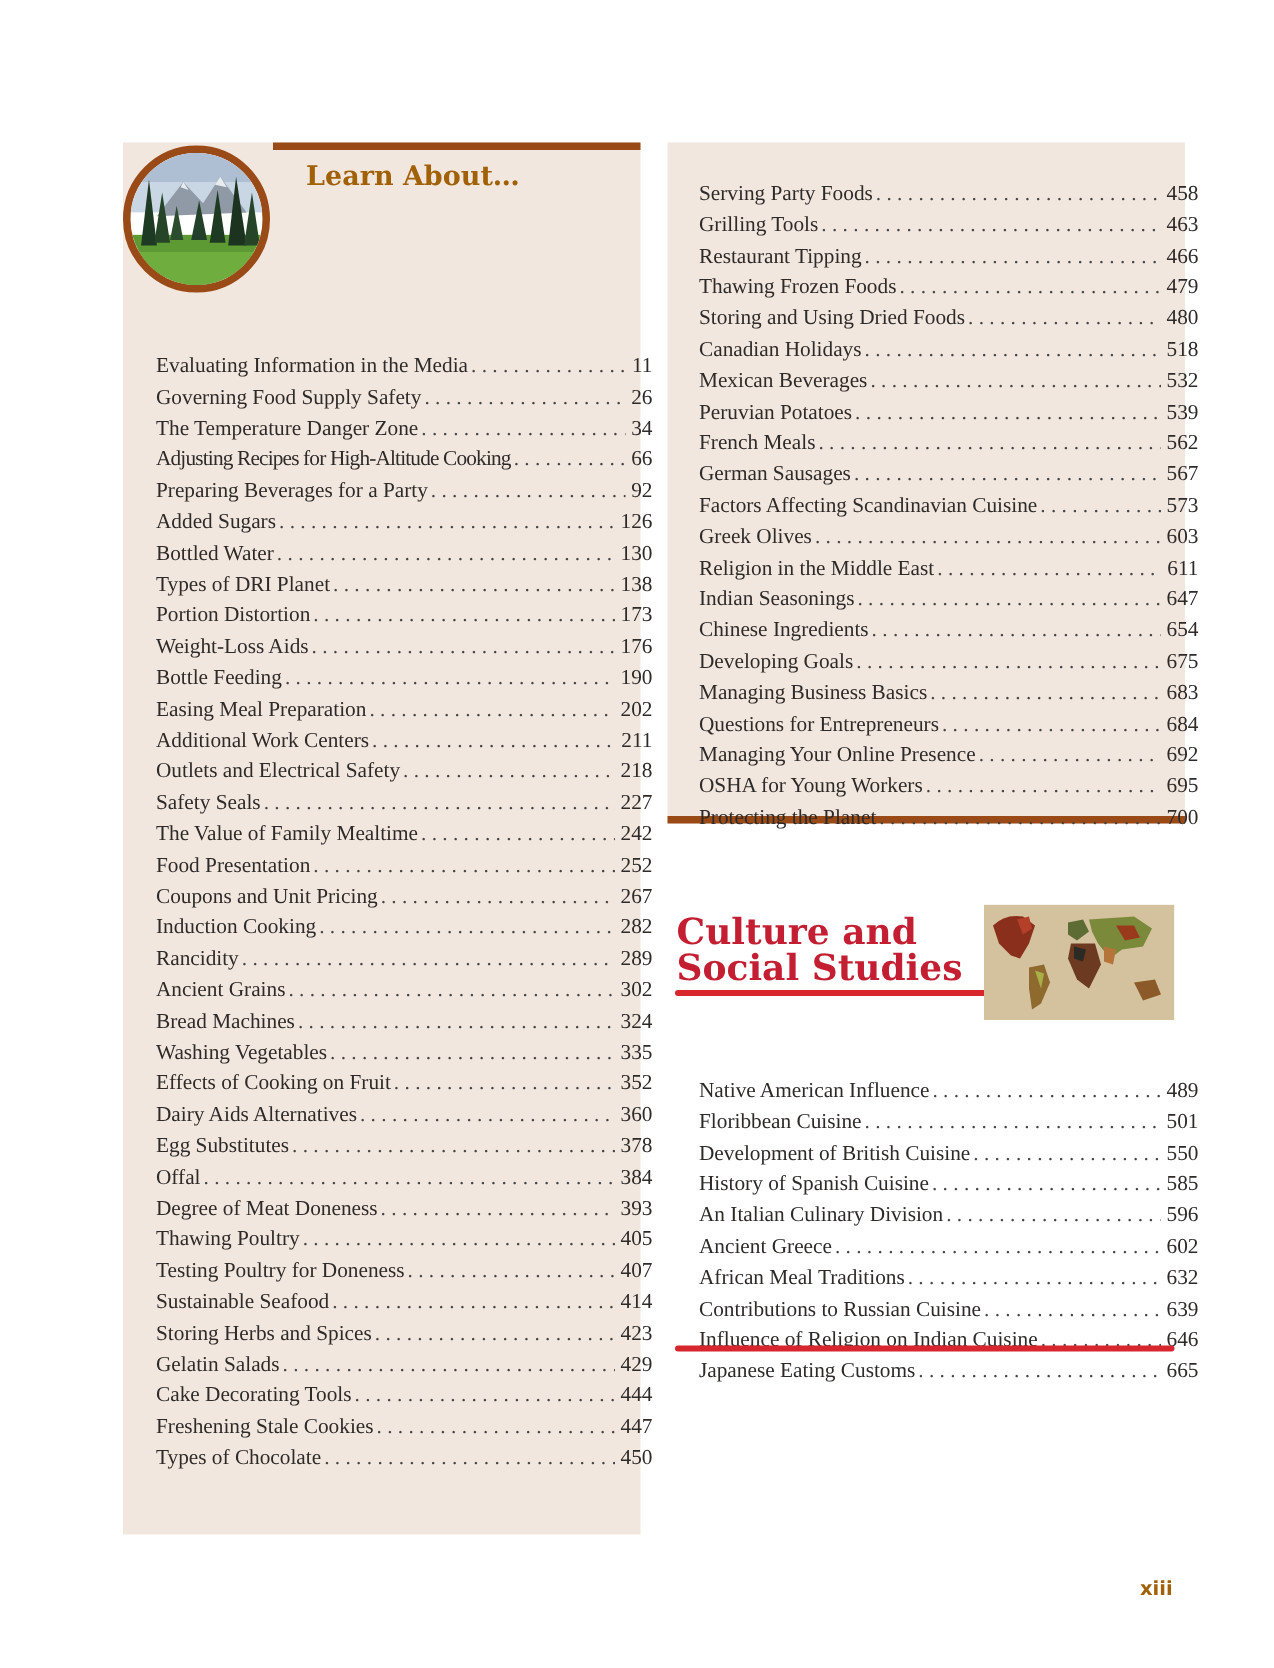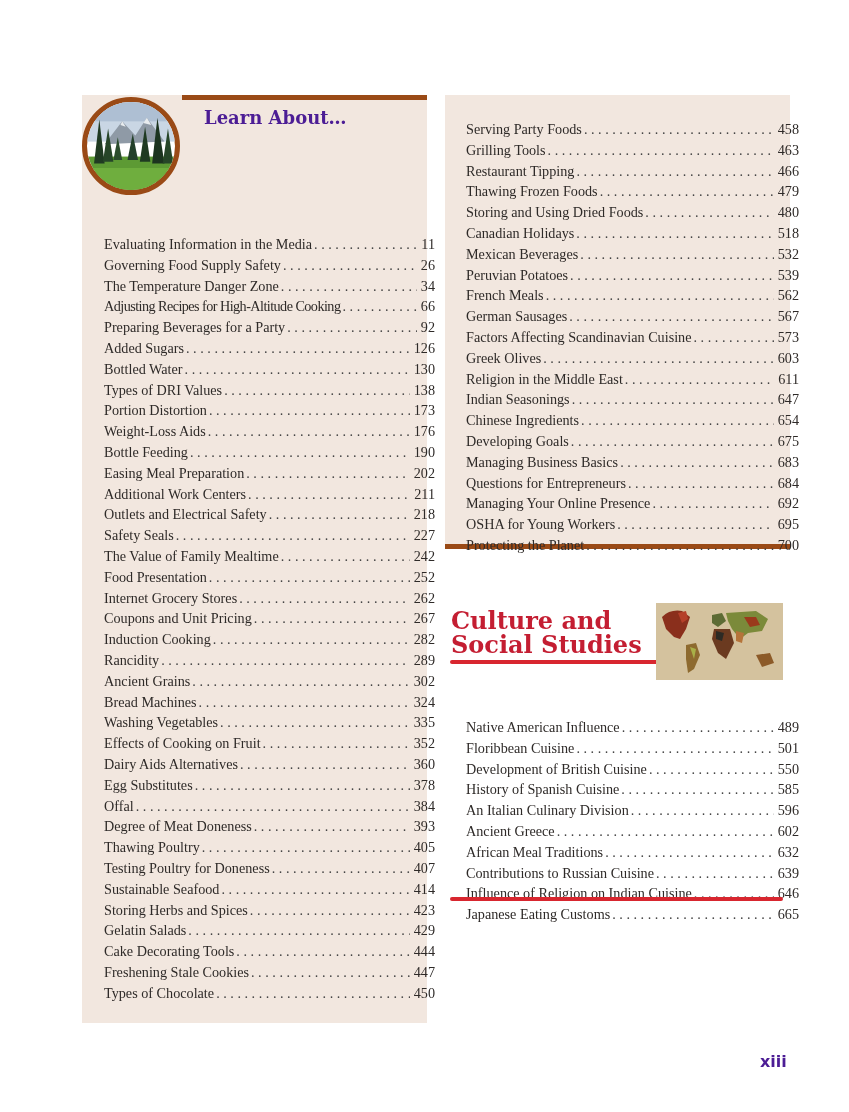--- a/index.html
+++ b/index.html
@@ -6,21 +6,21 @@
   body { width: 849px; height: 1112px; position: relative; overflow: hidden;
          font-family: "DejaVu Serif", "Liberation Serif", serif; color: #2b2b2b; }
 
   
   .left-panel { position: absolute; left: 82px; top: 95px; width: 345px; height: 928px; background: #f2e7df; }
   .left-topbar { position: absolute; left: 100px; right: 0; top: 0; height: 5px; background: #9a4a16; }
   .photo-circle { position: absolute; left: 0px; top: 2px; width: 98px; height: 98px; border-radius: 50%;
                   border: 5px solid #9a4a16; overflow: hidden; box-sizing: border-box;
                   background: #ffffff; }
   .photo-circle svg { display: block; width: 100%; height: 100%; }
-  .left-title { position: absolute; left: 122px; top: 12px; font-size: 18px; font-weight: bold; color: #4c1d95;
+  .left-title { position: absolute; left: 122px; top: 12px; font-size: 18px; font-weight: bold; color: #a16207;
                 font-family: "DejaVu Serif", serif; }
 
   .toc { position: absolute; margin: 16px; padding: 0; list-style: none; }
   .toc li { display: flex; align-items: baseline; height: 20.8px; font-size: 14.2px; white-space: nowrap;
             font-family: "Liberation Serif", serif; color: #2e2a28; }
   .toc li .t { flex: 0 0 auto; }
   .toc li .d { flex: 1 1 auto; overflow: hidden; margin: 0 4px 0 2px; letter-spacing: 2.2px; color: #444; }
   .toc li .d::before { content: ". . . . . . . . . . . . . . . . . . . . . . . . . . . . . . . . . . . . . . . . . . . . . . . . . . . . . . . . . . . . . . . . . . . . . . . . . . . . . . . . . . ."; letter-spacing: 0px; }
   .toc li .p { flex: 0 0 auto; text-align: right; }
 
@@ -34,21 +34,21 @@
 
   
   .culture-title { position: absolute; left: 451px; top: 609px; font-size: 24px; font-weight: bold; color: #c41e32;
                    line-height: 24px; font-family: "DejaVu Serif", serif; }
   .culture-rule { position: absolute; left: 450px; top: 660px; width: 210px; height: 4px; background: #d8262f; border-radius: 2px; }
   .map-photo { position: absolute; left: 656px; top: 603px; width: 127px; height: 77px; overflow: hidden; }
   .map-photo svg { display: block; width: 100%; height: 100%; }
   .toc-culture { left: 450px; top: 703px; width: 333px; }
   .culture-bottomrule { position: absolute; left: 450px; top: 897px; width: 333px; height: 4px; background: #d8262f; border-radius: 2px; }
 
-  .page-number { position: absolute; left: 760px; top: 1052px; font-size: 16px; font-weight: bold; color: #4c1d95;
+  .page-number { position: absolute; left: 760px; top: 1052px; font-size: 13px; font-weight: bold; color: #a16207;
                  font-family: "DejaVu Sans", sans-serif; }
 </style>
 </head>
 <body>
 
 <div class="left-panel">
   <div class="left-topbar"></div>
   <div class="photo-circle">
     <svg viewBox="0 0 100 100" preserveAspectRatio="none">
       <rect x="0" y="0" width="100" height="45" fill="#c9d6e4"></rect>
@@ -100,21 +100,21 @@
       <span class="t">Added Sugars</span>
       <span class="d"></span>
       <span class="p">126</span>
     </li>
   <li>
       <span class="t">Bottled Water</span>
       <span class="d"></span>
       <span class="p">130</span>
     </li>
   <li>
-      <span class="t">Types of DRI Values</span>
+      <span class="t">Types of DRI Planet</span>
       <span class="d"></span>
       <span class="p">138</span>
     </li>
   <li>
       <span class="t">Portion Distortion</span>
       <span class="d"></span>
       <span class="p">173</span>
     </li>
   <li>
       <span class="t">Weight-Loss Aids</span>
@@ -148,25 +148,20 @@
     </li>
   <li>
       <span class="t">The Value of Family Mealtime</span>
       <span class="d"></span>
       <span class="p">242</span>
     </li>
   <li>
       <span class="t">Food Presentation</span>
       <span class="d"></span>
       <span class="p">252</span>
-    </li>
-  <li>
-      <span class="t">Internet Grocery Stores</span>
-      <span class="d"></span>
-      <span class="p">262</span>
     </li>
   <li>
       <span class="t">Coupons and Unit Pricing</span>
       <span class="d"></span>
       <span class="p">267</span>
     </li>
   <li>
       <span class="t">Induction Cooking</span>
       <span class="d"></span>
       <span class="p">282</span>

